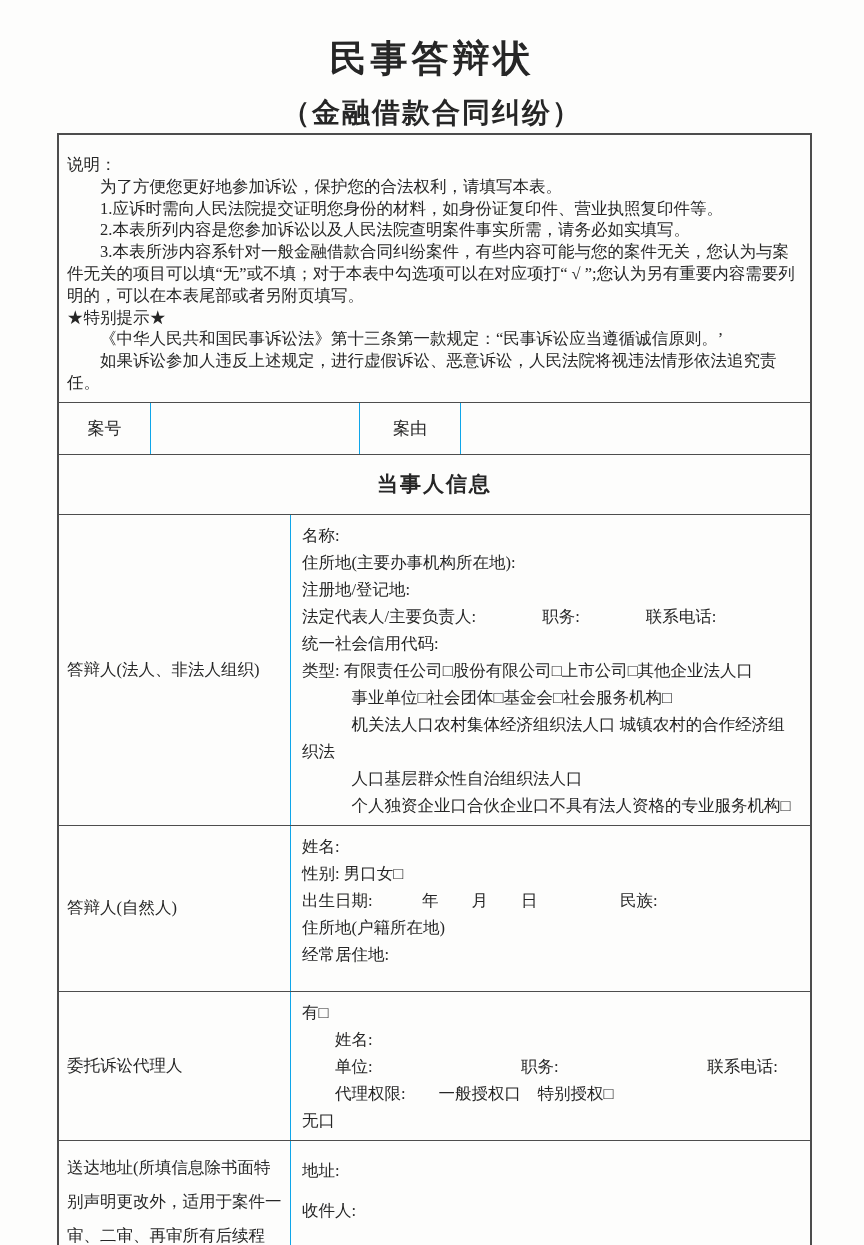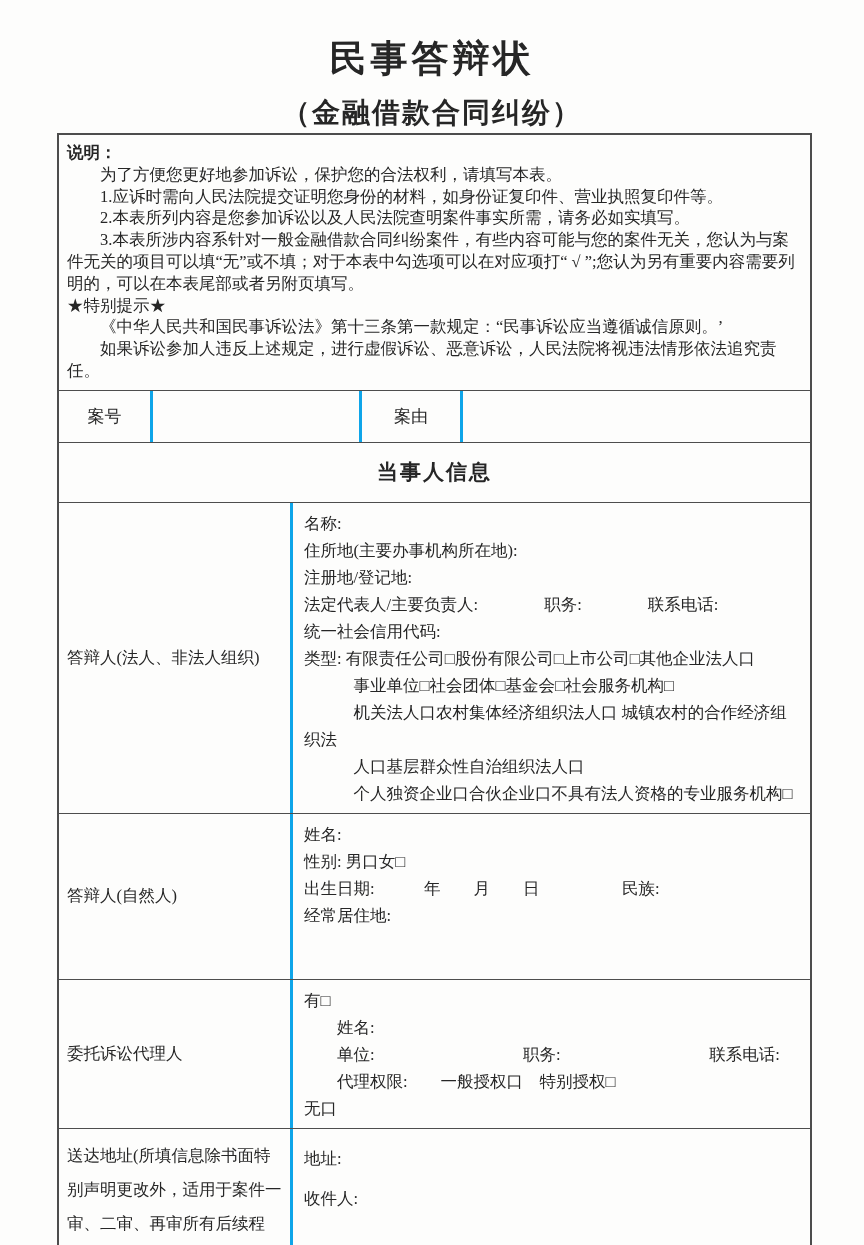--- a/index.html
+++ b/index.html
@@ -38,33 +38,33 @@
     box-sizing:border-box;
   }
   .row{
     border-top:1px solid #4d4d4d;
     display:flex;
     box-sizing:border-box;
   }
   .row:first-child{border-top:none;}
   .cell{
     box-sizing:border-box;
-    border-left:3px solid #0ea5e9;
+    border-left:1px solid #0ea5e9;
   }
   .cell:first-child{border-left:none;}
 
   
   .instructions{
     display:block;
     padding:7px 10px 8px 8px;
     font-size:16.5px;
     line-height:21.8px;
     min-height:250px;
   }
-  .ins-heading{font-weight:bold;}
+  .ins-heading{font-weight:normal;margin-top:12px;}
   .ins-line{white-space:pre-wrap;}
 
   
   .case-row{height:52px;}
   .case-row .cell{display:flex;align-items:center;}
   .label-center{justify-content:center;font-size:17px;}
   .c-caseno{width:91px;}
   .c-caseno-val{width:209px;}
   .c-cause{width:101px;}
   .c-cause-val{flex:1;}
@@ -154,20 +154,21 @@
         <div class="tline">　　　个人独资企业口合伙企业口不具有法人资格的专业服务机构□</div>
       </div>
   </div>
 
   <div class="row row-natural">
     <div class="cell left-label">答辩人(自然人)</div>
     <div class="cell right-content">
         <div class="tline">姓名:</div>
         <div class="tline">性别: 男口女□</div>
         <div class="tline">出生日期:　　　年　　月　　日　　　　　民族:</div>
+        <div class="tline">住所地(户籍所在地)</div>
         <div class="tline">经常居住地:</div>
       </div>
   </div>
 
   <div class="row row-agent">
     <div class="cell left-label">委托诉讼代理人</div>
     <div class="cell right-content">
         <div class="tline">有□</div>
         <div class="tline">　　姓名:</div>
         <div class="tline">　　单位:　　　　　　　　　职务:　　　　　　　　　联系电话:</div>

